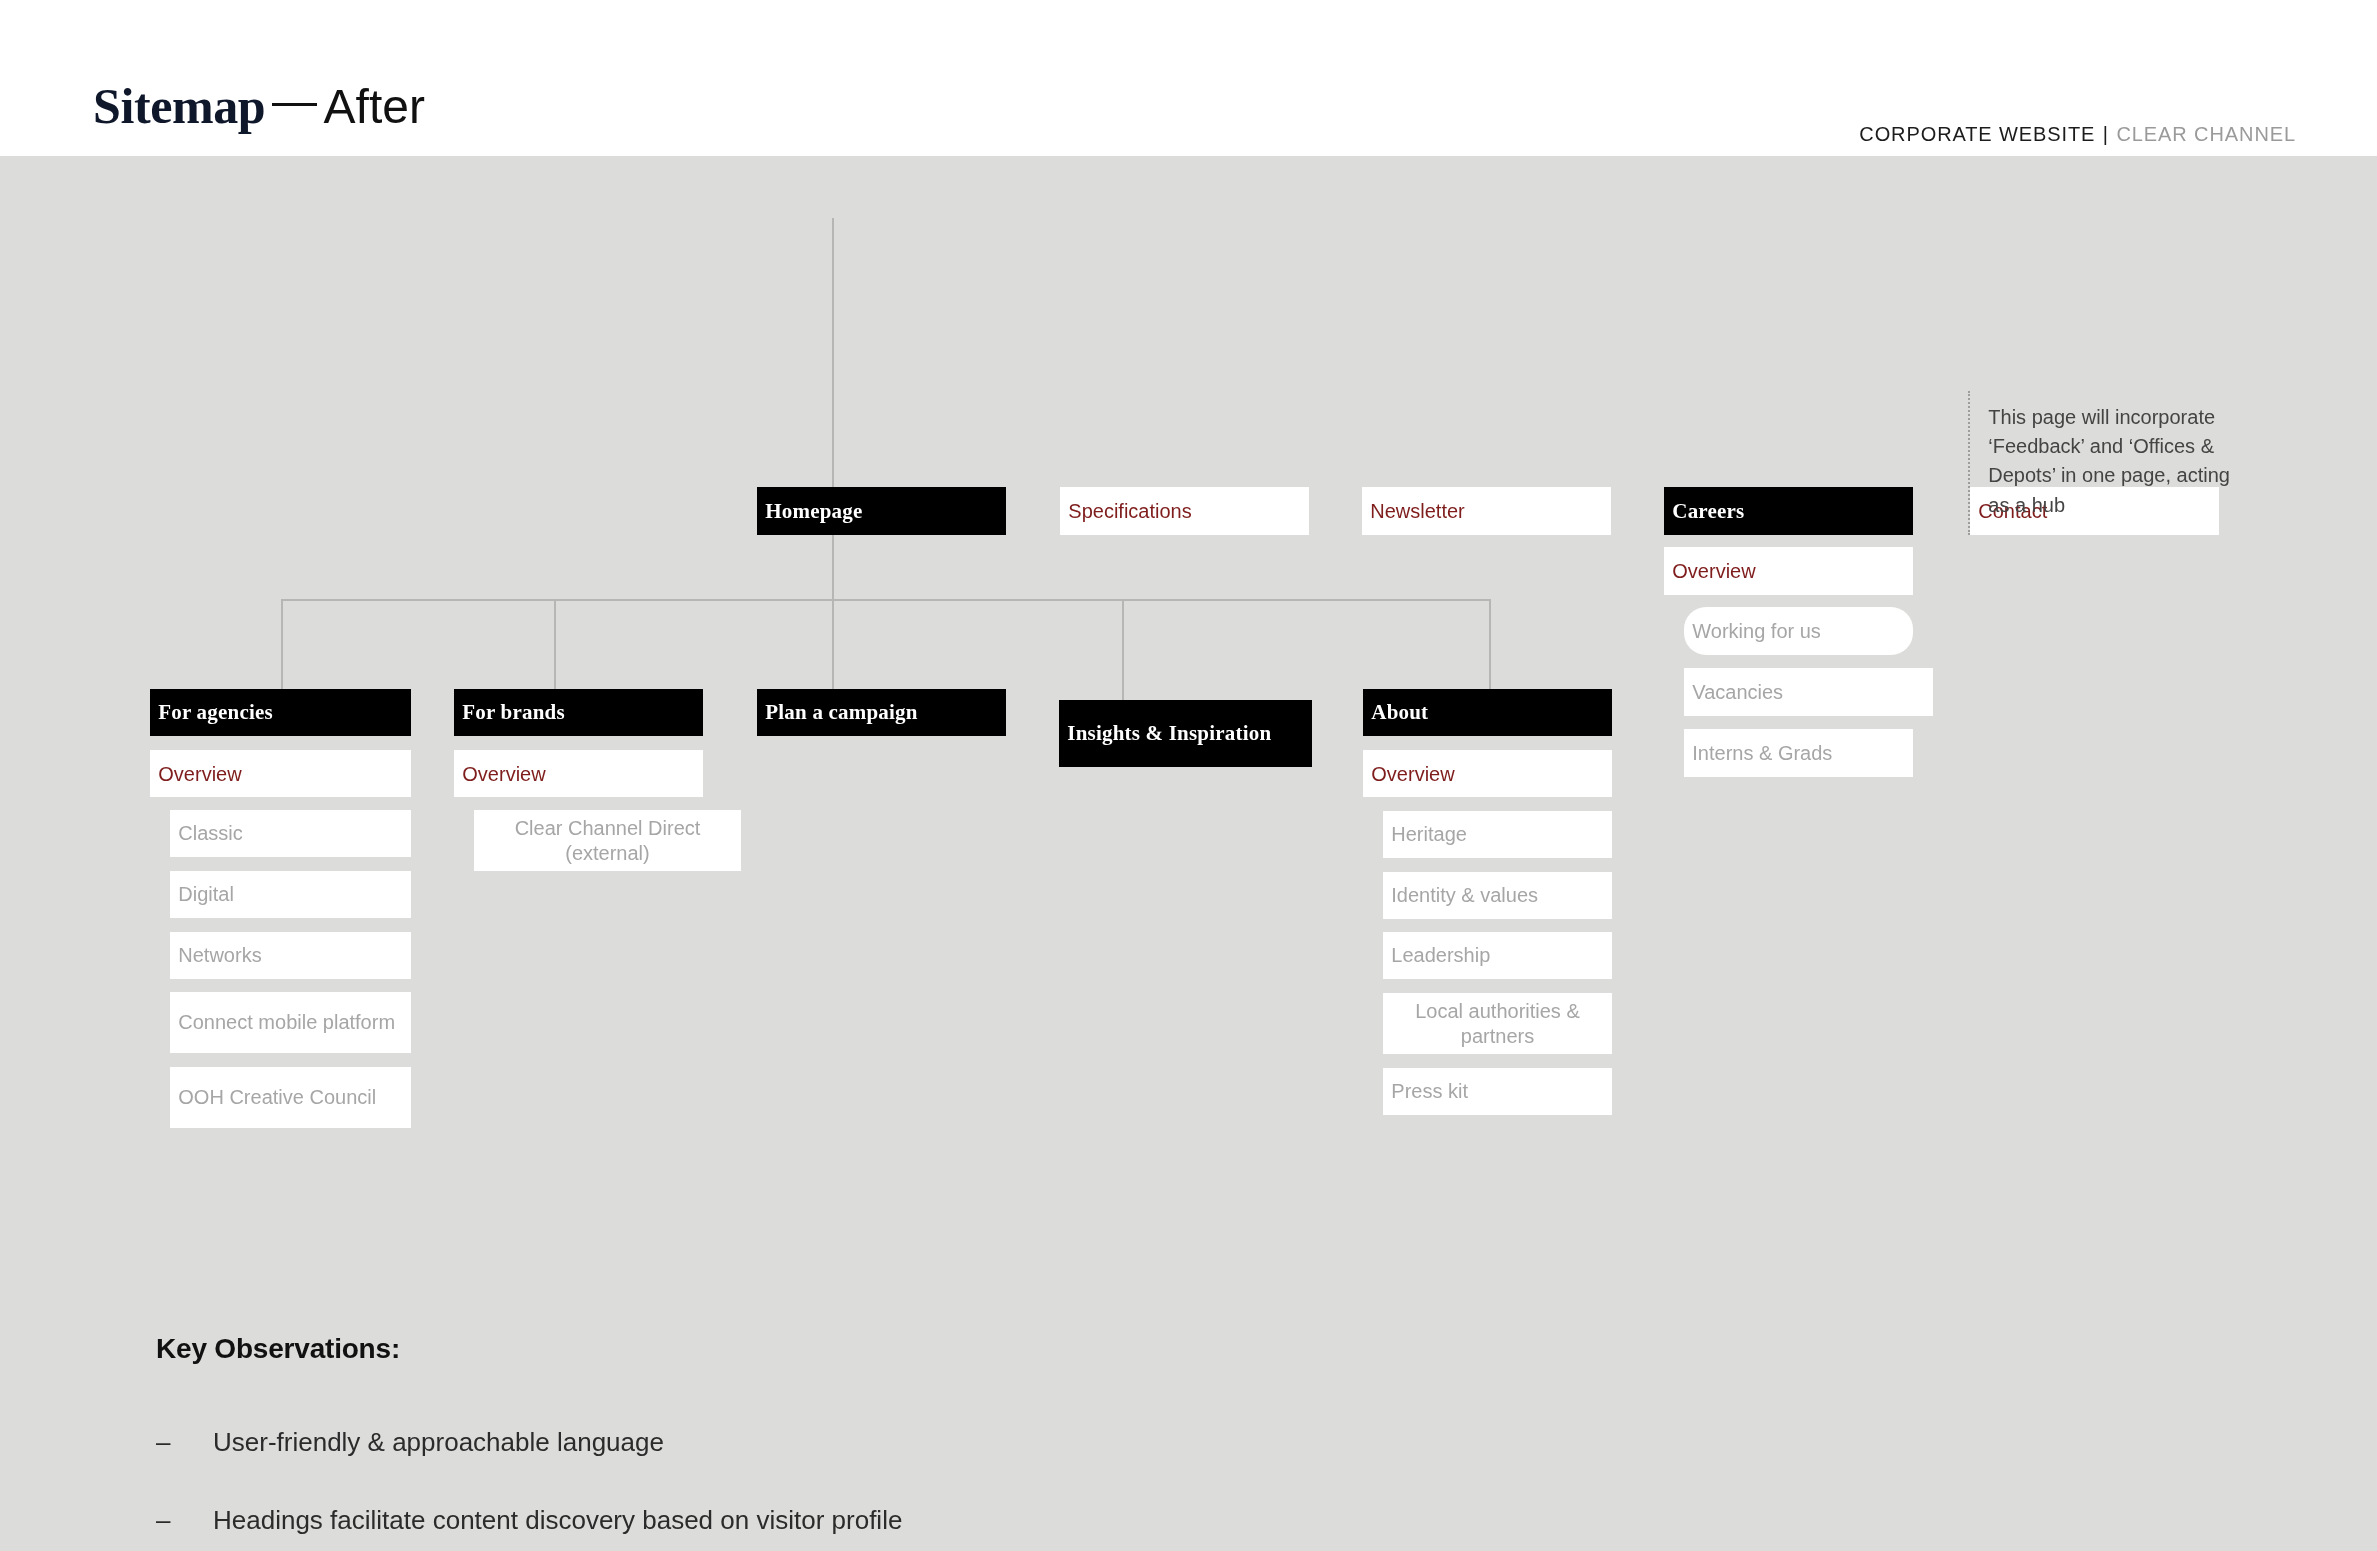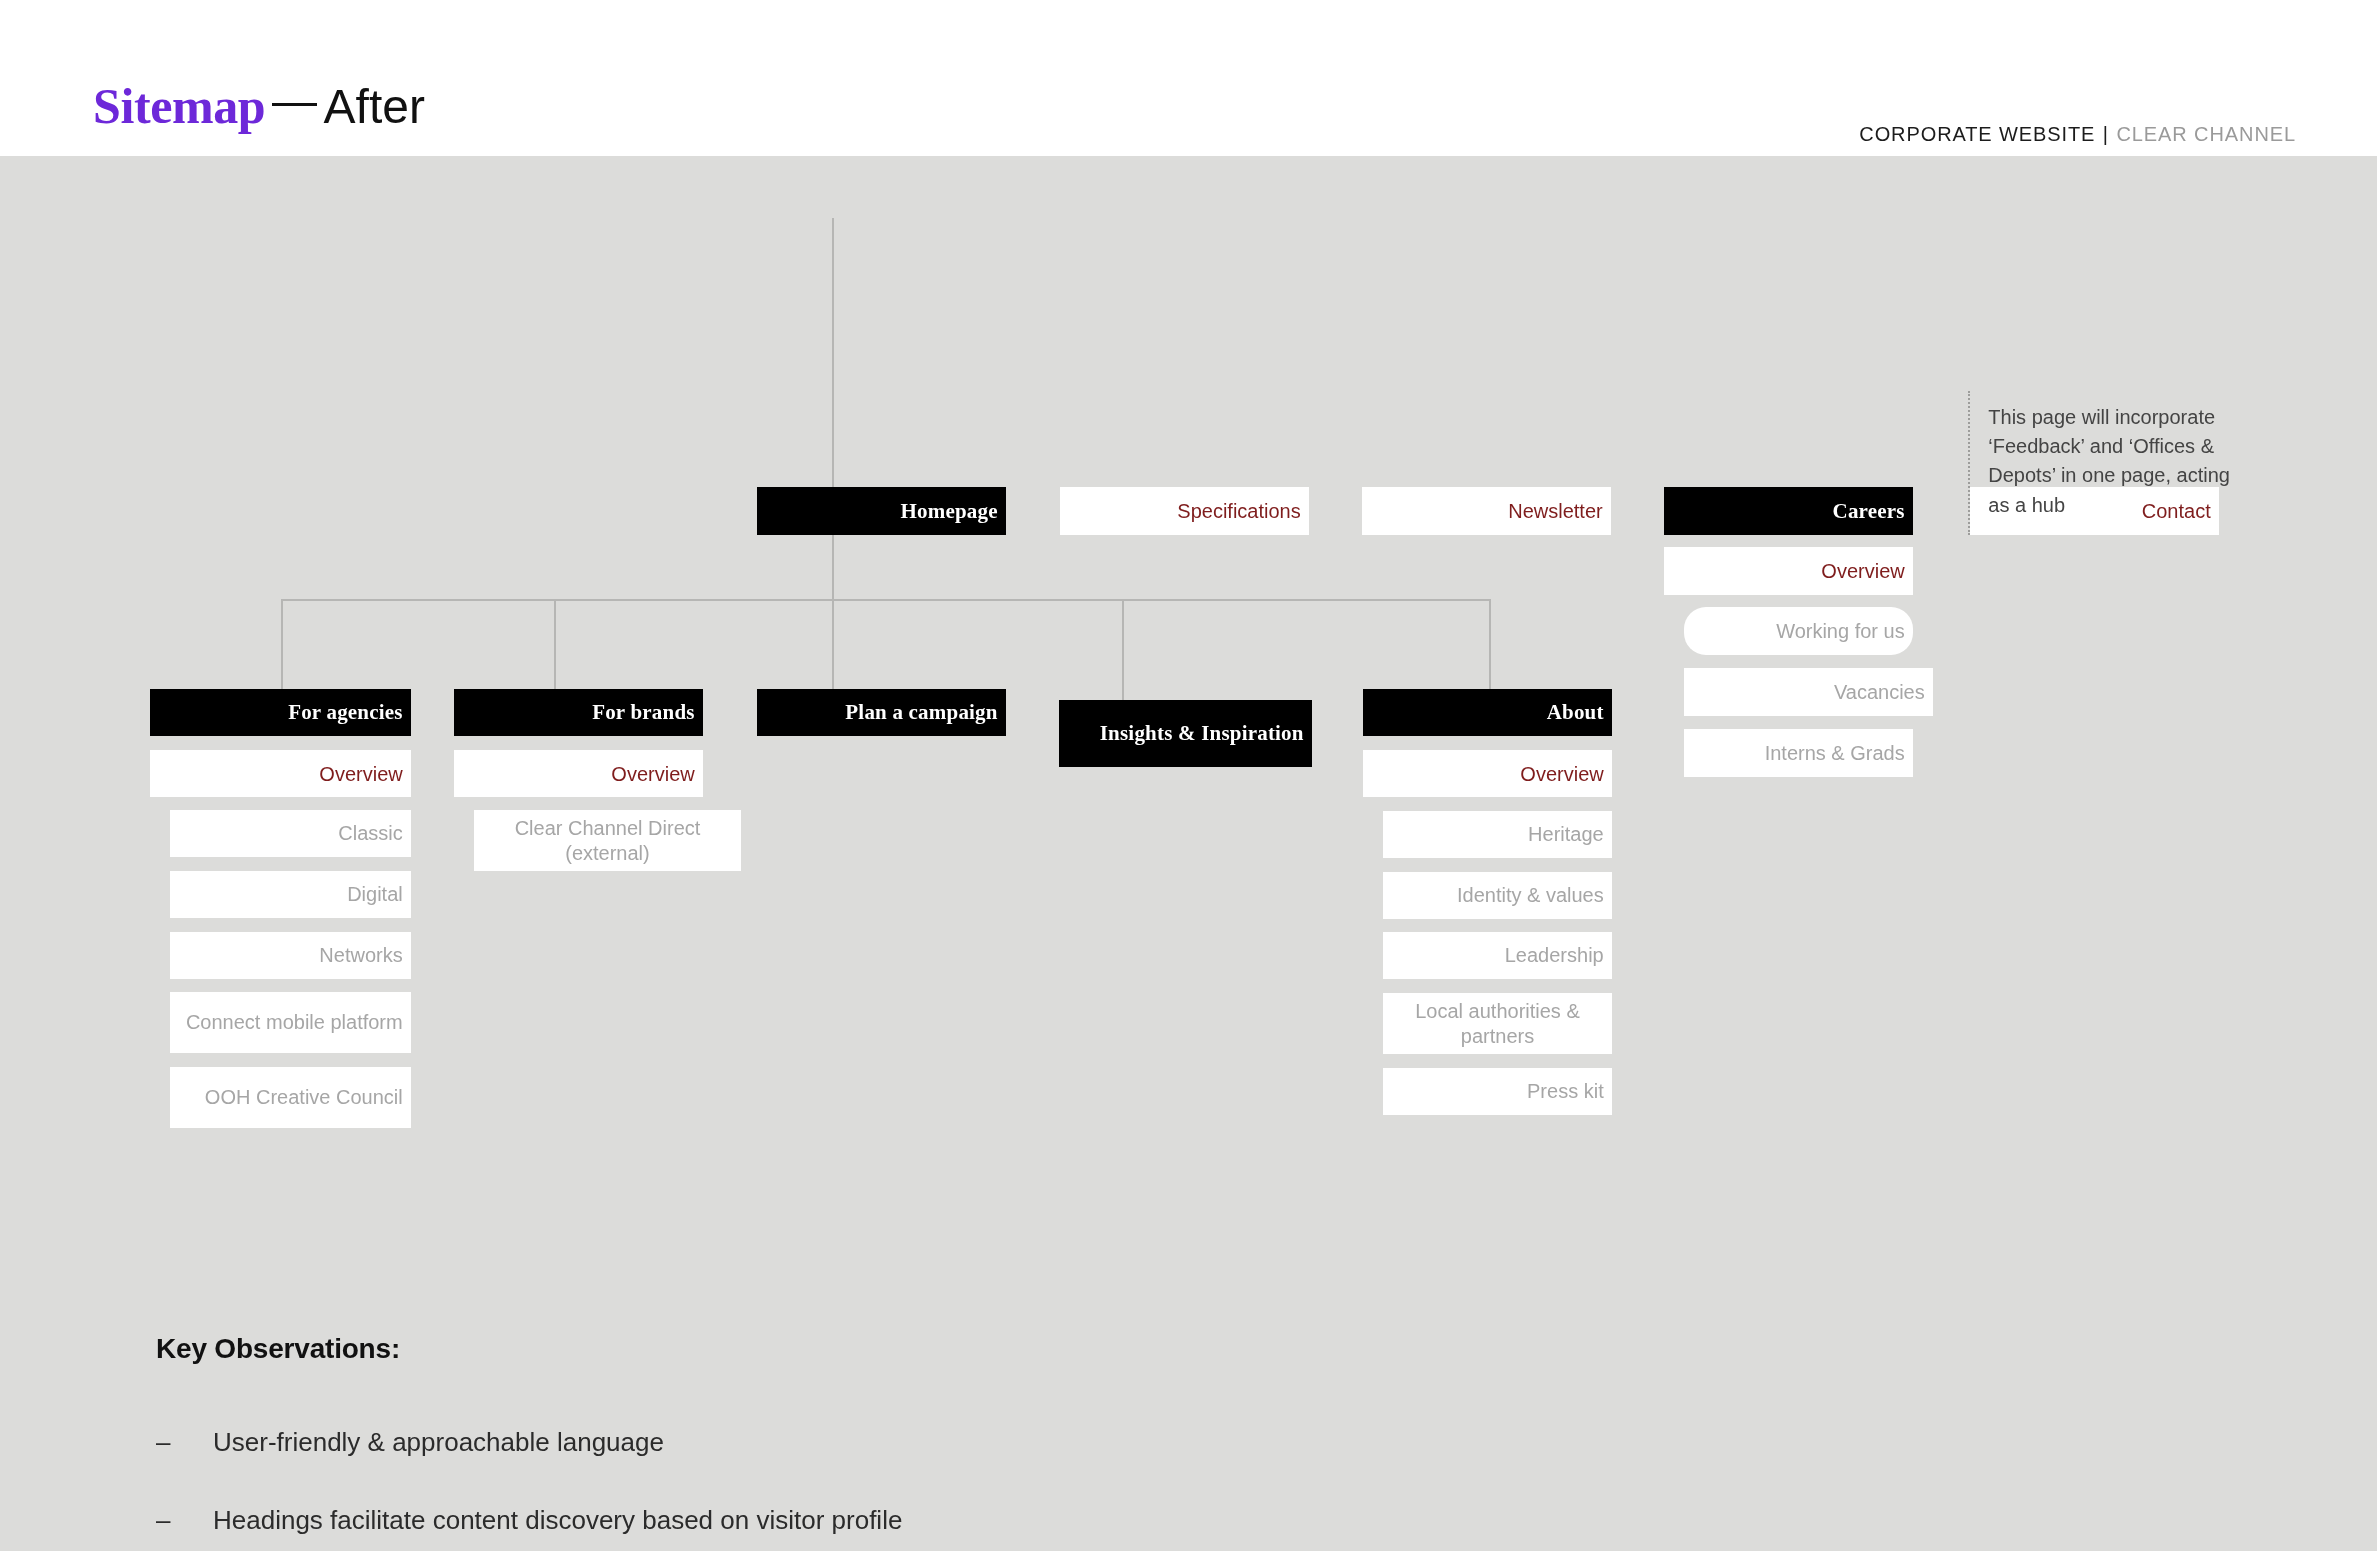--- a/index.html
+++ b/index.html
@@ -27,21 +27,21 @@
     position: absolute;
     left: 93px;
     top: 81px;
     white-space: nowrap;
     line-height: 1;
   }
   #page-title .serif-part {
     font-family: "Liberation Serif", serif;
     font-weight: bold;
     font-size: 50px;
-    color: #6d28d9;
+    color: #0f172a;
     letter-spacing: -0.4px;
   }
   #page-title .dash-part {
     font-family: "Liberation Sans", sans-serif;
     font-weight: 400;
     font-size: 45px;
     color: #111111;
     padding: 0 6.7px;
     position: relative;
     top: -6.7px;
@@ -80,21 +80,21 @@
   }
   .conn.v { width: 1.7px; }
   .conn.h { height: 1.7px; }
 
   
   .node {
     position: absolute;
     box-sizing: border-box;
     display: flex;
     align-items: center;
-    justify-content: flex-end;
+    justify-content: flex-start;
     text-align: center;
     padding: 3.3px 8.3px;
   }
   .node.head {
     background: #000000;
     color: #ffffff;
     font-family: "Liberation Serif", serif;
     font-weight: bold;
     font-size: 21px;
     letter-spacing: 0.2px;

